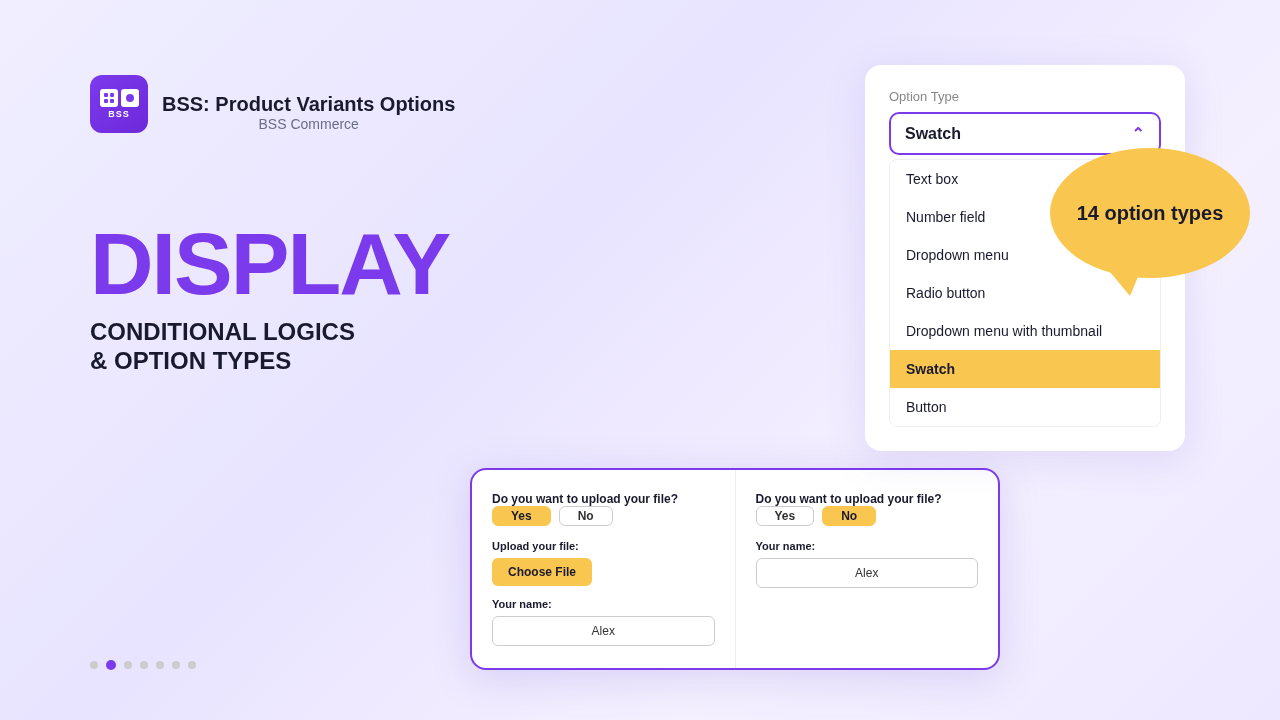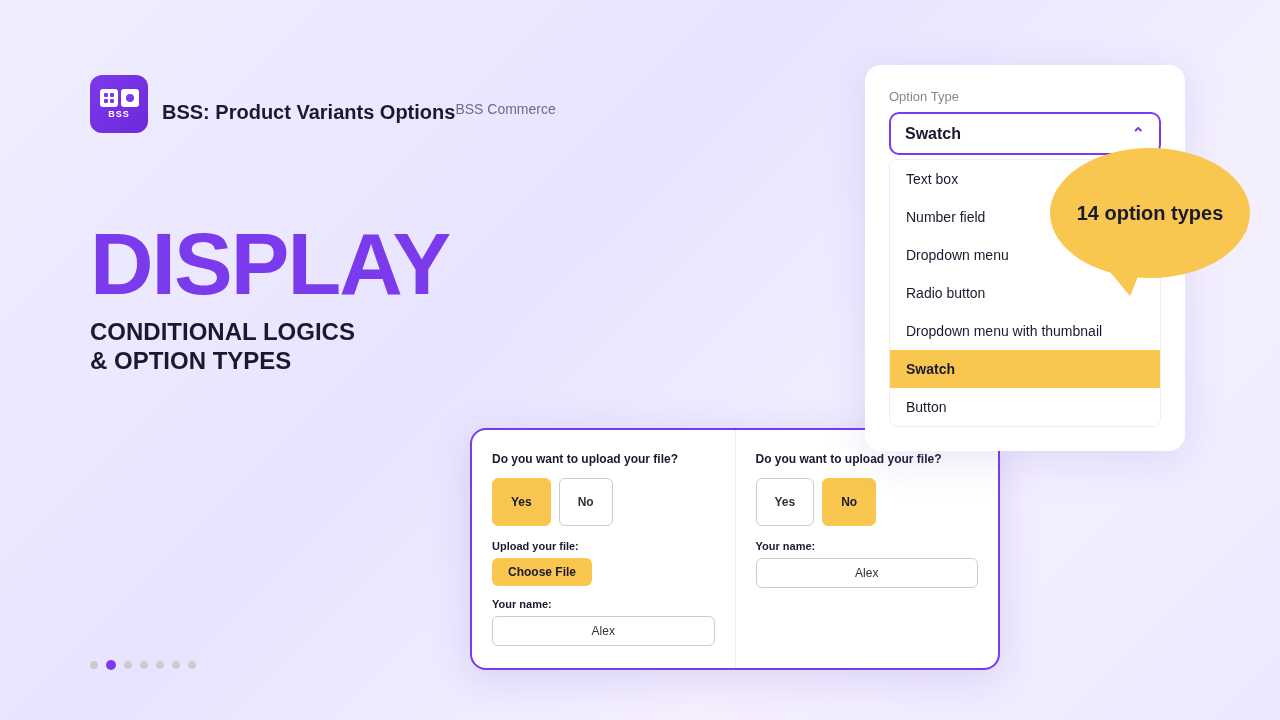--- a/index.html
+++ b/index.html
@@ -52,21 +52,21 @@
     }
     .logo-label {
       color: white;
       font-size: 9px;
       font-weight: 700;
       letter-spacing: 1px;
       margin-top: 0;
     }
     .app-title {
       display: flex;
-      flex-direction: row;
+      flex-direction: column;
       margin-top: 16px;
     }
     .app-name {
       font-size: 20px;
       font-weight: 700;
       color: #1a1a2e;
     }
     .app-company {
       font-size: 14px;
       color: #6b6b8a;
@@ -234,29 +234,29 @@
       padding: 22px 20px;
       border-right: 1px solid #eee;
     }
     .cond-panel:last-child {
       border-right: none;
     }
     .cond-question {
       font-size: 12px;
       font-weight: 700;
       color: #1a1a2e;
-      margin-bottom: 12px;
+      margin-bottom: 0;
     }
     .cond-buttons {
       display: flex;
       gap: 8px;
       margin-bottom: 14px;
     }
     .cond-btn {
-      padding: 16px 18px;
+      padding: 2px 18px;
       border-radius: 6px;
       border: 1px solid #ccc;
       font-size: 12px;
       font-weight: 600;
       cursor: pointer;
       background: white;
       color: #333;
     }
     .cond-btn.yes-active {
       background: #f9c74f;

